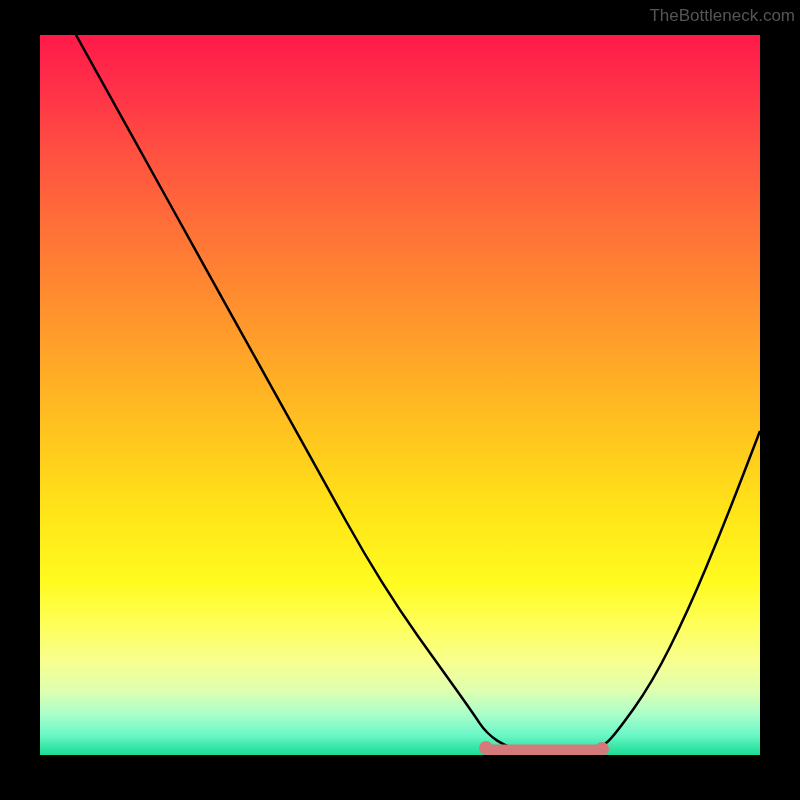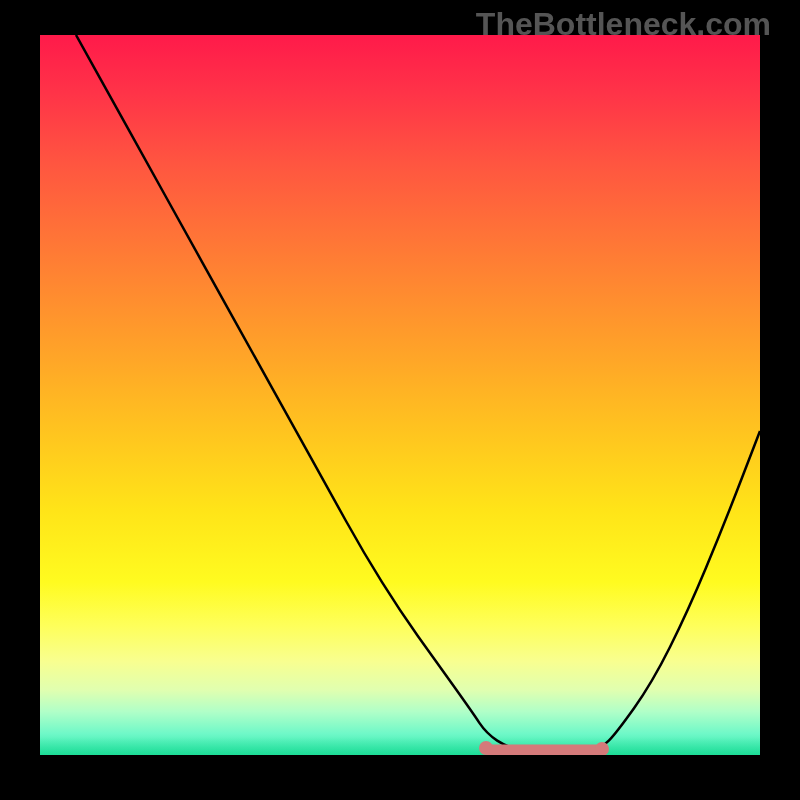--- a/index.html
+++ b/index.html
@@ -6,24 +6,24 @@
   body {
     width: 800px;
     height: 800px;
     background: #000;
     position: relative;
     font-family: Arial, sans-serif;
   }
   .watermark {
     position: absolute;
     top: 6px;
-    right: 29px;
+    right: 5px;
     color: #555;
-    font-size: 32px;
-    font-weight: 700;
+    font-size: 17px;
+    font-weight: 400;
     z-index: 10;
   }
   .plot-area {
     position: absolute;
     left: 40px;
     top: 35px;
     width: 720px;
     height: 720px;
     overflow: hidden;
   }

